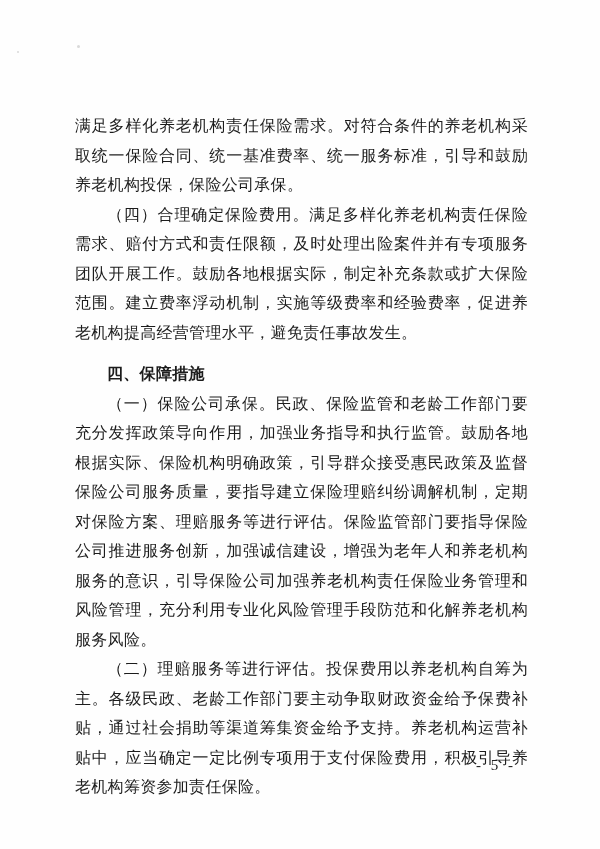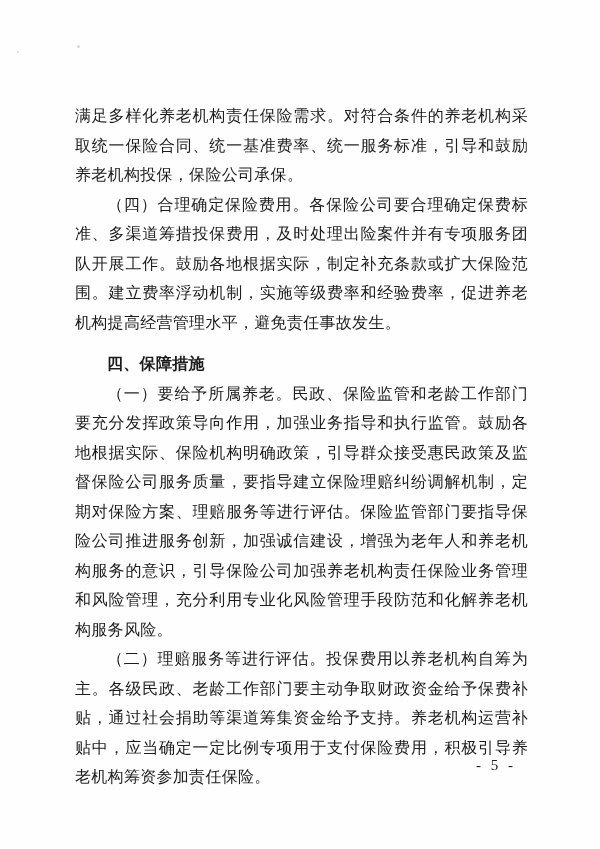--- a/index.html
+++ b/index.html
@@ -17,21 +17,21 @@
     width: 600px;
     height: 849px;
     background: #fefefe;
     color: #1c1c1c;
     overflow: hidden;
     box-sizing: border-box;
   }
   .text-block {
     position: absolute;
     left: 75px;
-    top: 101px;
+    top: 111px;
     width: 453px;
   }
   .para, .heading {
     margin: 0;
     font-size: 16px;
     line-height: 29.5px;
     text-align: justify;
     text-justify: inter-character;
     letter-spacing: 0.3px;
     font-weight: normal;
@@ -71,29 +71,29 @@
   <div class="speck s1"></div>
   <div class="speck s2"></div>
 
   <main class="text-block">
 
     <p class="para">
       <span>满足多样化养老机构责任保险需求。对符合条件的养老机构采取统一保险合同、统一基准费率、统一服务标准，引导和鼓励养老机构投保，保险公司承保。</span>
     </p>
 
     <p class="para indent">
-      <span class="lead">（四）合理确定保险费用。</span><span>各保险公司要合理确定保费标准、多渠道筹措投保费用，及时处理出险案件并有专项服务团队开展工作。鼓励各地根据实际，制定补充条款或扩大保险范围。建立费率浮动机制，实施等级费率和经验费率，促进养老机构提高经营管理水平，避免责任事故发生。</span>
+      <span class="lead">（四）合理确定保险费用。</span><span>满足多样化养老机构责任保险需求、赔付方式和责任限额，及时处理出险案件并有专项服务团队开展工作。鼓励各地根据实际，制定补充条款或扩大保险范围。建立费率浮动机制，实施等级费率和经验费率，促进养老机构提高经营管理水平，避免责任事故发生。</span>
     </p>
 
     <h2 class="heading">
       <span>四、保障措施</span>
     </h2>
 
     <p class="para indent">
-      <span class="lead">（一）要给予所属养老。</span><span>民政、保险监管和老龄工作部门要充分发挥政策导向作用，加强业务指导和执行监管。鼓励各地根据实际、保险机构明确政策，引导群众接受惠民政策及监督保险公司服务质量，要指导建立保险理赔纠纷调解机制，定期对保险方案、理赔服务等进行评估。保险监管部门要指导保险公司推进服务创新，加强诚信建设，增强为老年人和养老机构服务的意识，引导保险公司加强养老机构责任保险业务管理和风险管理，充分利用专业化风险管理手段防范和化解养老机构服务风险。</span>
+      <span class="lead">（一）保险公司承保。</span><span>民政、保险监管和老龄工作部门要充分发挥政策导向作用，加强业务指导和执行监管。鼓励各地根据实际、保险机构明确政策，引导群众接受惠民政策及监督保险公司服务质量，要指导建立保险理赔纠纷调解机制，定期对保险方案、理赔服务等进行评估。保险监管部门要指导保险公司推进服务创新，加强诚信建设，增强为老年人和养老机构服务的意识，引导保险公司加强养老机构责任保险业务管理和风险管理，充分利用专业化风险管理手段防范和化解养老机构服务风险。</span>
     </p>
 
     <p class="para indent">
       <span class="lead">（二）理赔服务等进行评估。</span><span>投保费用以养老机构自筹为主。各级民政、老龄工作部门要主动争取财政资金给予保费补贴，通过社会捐助等渠道筹集资金给予支持。养老机构运营补贴中，应当确定一定比例专项用于支付保险费用，积极引导养老机构筹资参加责任保险。</span>
     </p>
 
   </main>
 
   <div class="page-number">- 5 -</div>
 

